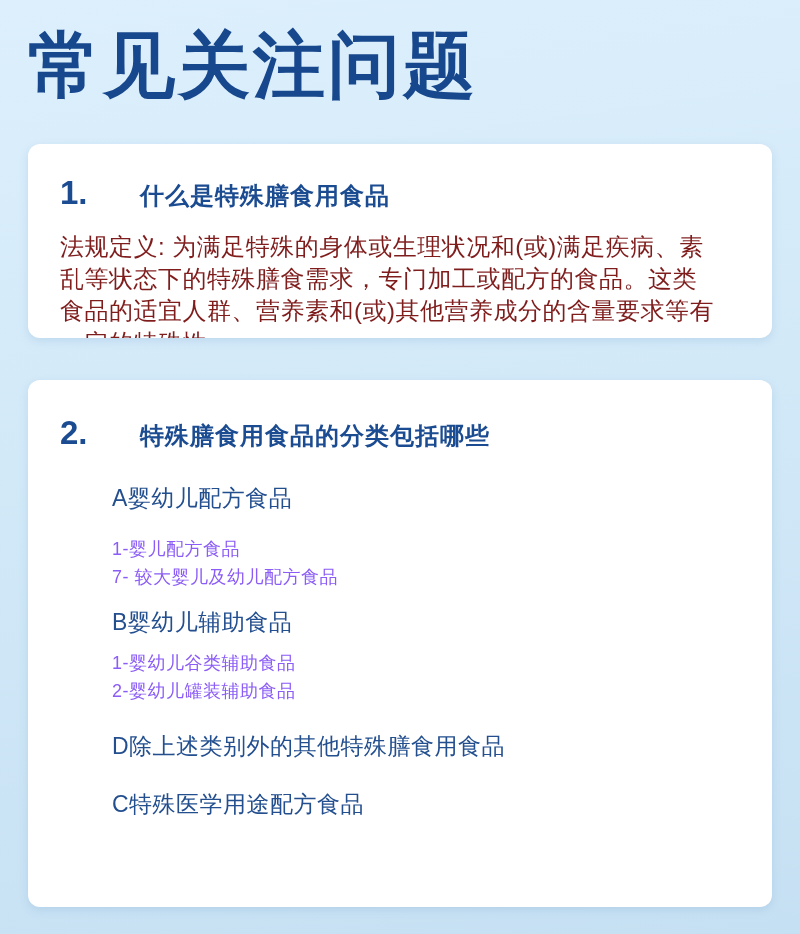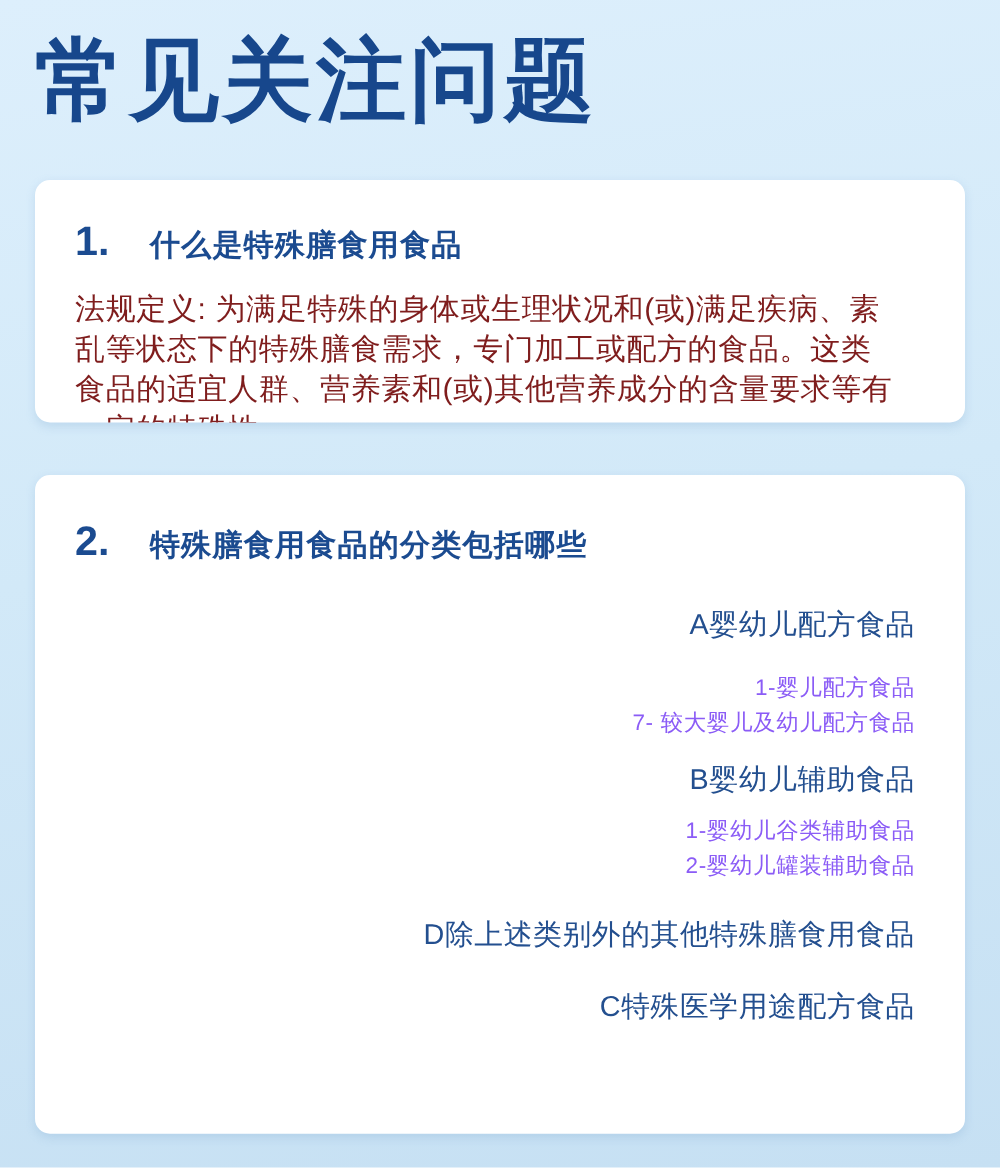--- a/index.html
+++ b/index.html
@@ -56,32 +56,32 @@
     line-height: 42px;
     font-weight: 700;
     color: #1b4b90;
   }
   .qa-heading {
     font-size: 24px;
     line-height: 42px;
     font-weight: 700;
     letter-spacing: 1px;
     color: #1b4b90;
+    margin-left: 20px;
   }
   .qa-body {
     margin-top: 14px;
     max-width: 660px;
     font-size: 24px;
     line-height: 32px;
     color: #7f1d1d;
     letter-spacing: 0.5px;
   }
   .cat-block {
     padding-left: 52px;
-    text-align: right;
   }
   .cat-label {
     font-size: 23px;
     line-height: 30px;
     font-weight: 500;
     letter-spacing: 0.5px;
     color: #234f8f;
   }
   .cat-label-a { margin-top: 26px; }
   .cat-items {

